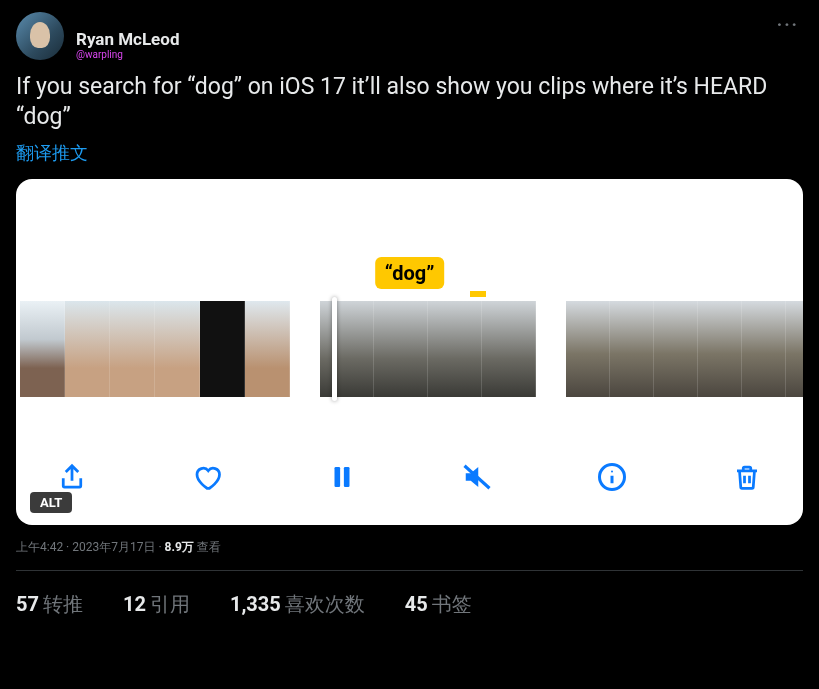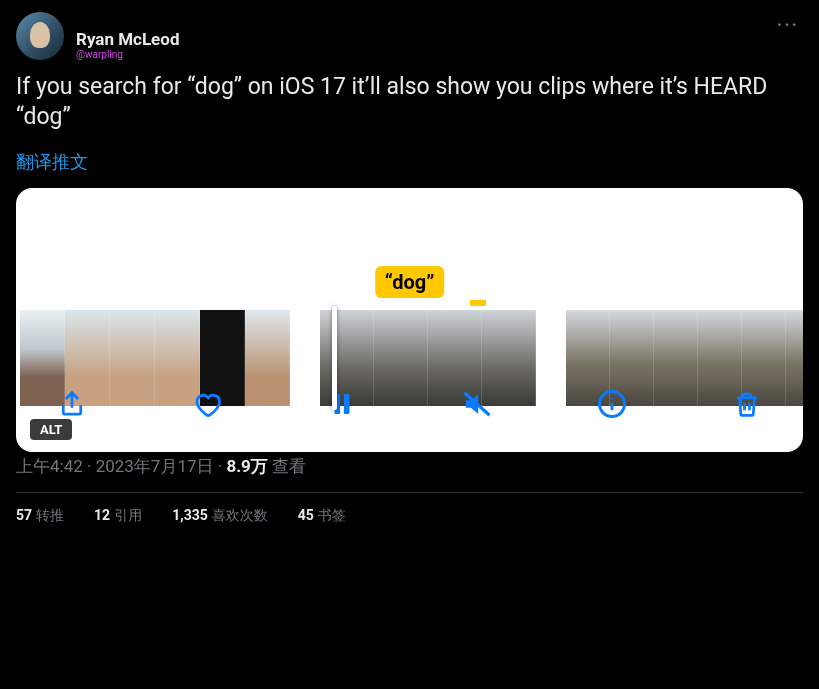--- a/index.html
+++ b/index.html
@@ -48,36 +48,36 @@
     background: #d9c2a8;
     border-radius: 50% 50% 40% 40%;
   }
   .user-info { display: flex; flex-direction: column; }
   .display-name { font-weight: 700; font-size: 17px; color: #e7e9ea; }
   .handle { color: #d946ef; font-size: 10px; }
   .tweet-text {
     font-size: 23px;
     line-height: 1.3;
     color: #e7e9ea;
-    margin-bottom: 16px;
+    margin-bottom: 7px;
   }
   .translate-link {
     color: #1d9bf0;
     font-size: 18px;
     cursor: pointer;
     margin-top: 2px;
     display: inline-block;
   }
   .media-card {
     margin-top: 14px;
     border-radius: 16px;
     overflow: hidden;
     background: #fff;
     position: relative;
-    height: 264px;
+    height: 346px;
   }
   .dog-label {
     position: absolute;
     top: 78px;
     left: 50%;
     transform: translateX(-50%);
     background: #ffc800;
     color: #000;
     font-weight: 700;
     font-size: 20px;
@@ -158,35 +158,35 @@
     left: 14px;
     bottom: 12px;
     background: rgba(0,0,0,0.77);
     color: #fff;
     font-size: 13px;
     font-weight: 700;
     padding: 3px 10px;
     border-radius: 4px;
   }
   .meta {
-    margin-top: 3px;
+    margin-top: 14px;
     color: #71767b;
-    font-size: 17px;
+    font-size: 12px;
   }
   .meta .views-num { color: #e7e9ea; font-weight: 700; }
   .divider {
     height: 1px;
     background: #2f3336;
     margin-top: 14px;
   }
   .stats {
     display: flex;
-    gap: 30px;
-    margin-top: 14px;
-    font-size: 14px;
+    gap: 40px;
+    margin-top: 20px;
+    font-size: 20px;
     color: #71767b;
   }
   .stats .num { color: #e7e9ea; font-weight: 700; margin-right: 4px; }
 </style>
 </head>
 <body>
 
 <div class="tweet">
 
   <div class="more-btn">···</div>

